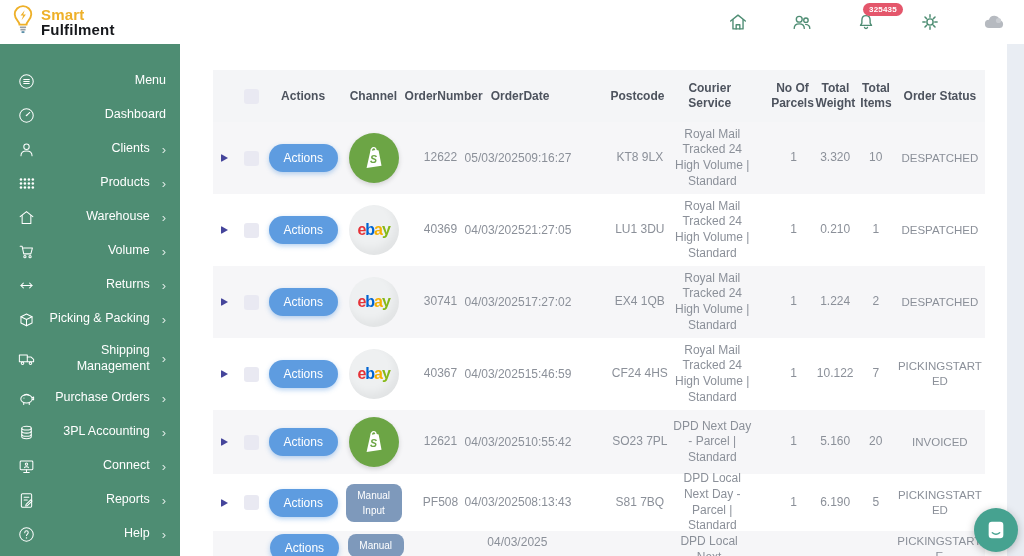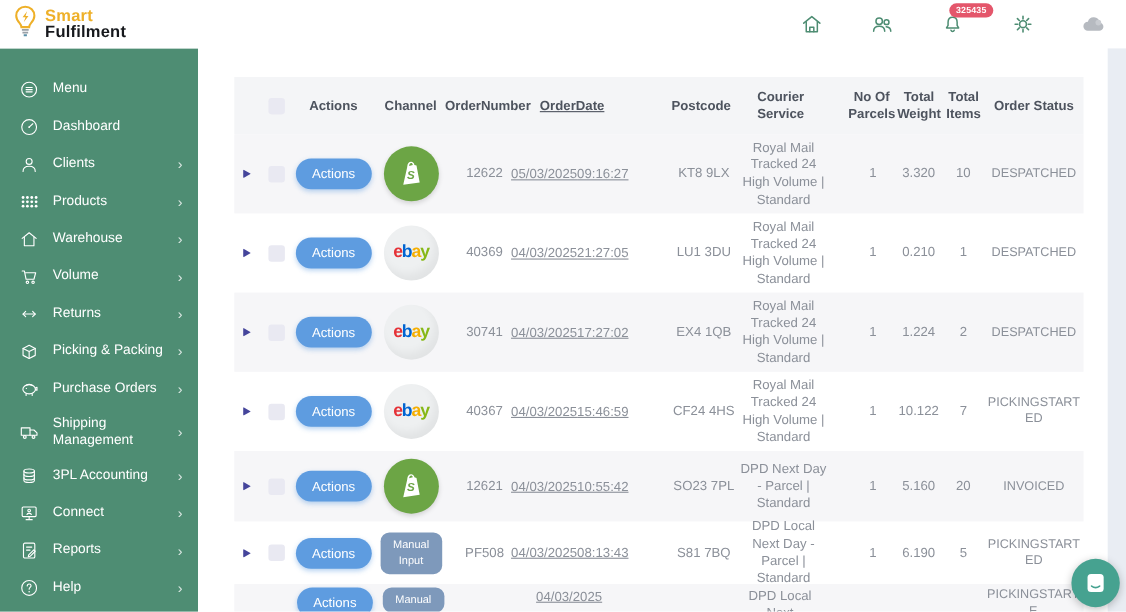--- a/index.html
+++ b/index.html
@@ -12,42 +12,42 @@
   .logo-text { display:flex; flex-direction:column; line-height:1.0; }
   .logo-text .l1 { color:#eeb029; font-weight:bold; font-size:15px; letter-spacing:.2px; }
   .logo-text .l2 { color:#16181c; font-weight:bold; font-size:15px; letter-spacing:.2px; }
   .hicons { position:absolute; right:18px; top:0; height:44px; display:flex; align-items:center; gap:40px; }
   .hicon { position:relative; width:24px; height:24px; display:flex; align-items:center; justify-content:center; cursor:pointer; }
   .badge { position:absolute; top:-7px; left:9px; background:#e4566b; color:#fff; font-size:8px;
     padding:2px 6px; border-radius:8px; font-weight:bold; letter-spacing:.2px; }
 
   
   .sidebar { position:absolute; left:0; top:44px; width:180px; height:512px; background:#4e8d73; padding-top:20px; }
-  .sitem { display:flex; align-items:center; gap:12px; padding:7px 14px 7px 16px; cursor:pointer; min-height:30px; }
+  .sitem { display:flex; align-items:center; gap:12px; padding:7px 14px 7px 16px; cursor:pointer; min-height:30px;text-align:right; }
   .sicon { width:20px; height:20px; flex:0 0 20px; display:flex; align-items:center; justify-content:center; }
   .slabel { color:#fff; font-size:12.5px; flex:1; line-height:1.25; }
   .chev { color:rgba(255,255,255,.8); font-size:13px; line-height:1; }
   .chev::after { content:"›"; }
 
   
   .main { position:absolute; left:180px; top:44px; width:844px; height:512px; background:#fff; overflow:hidden; }
   .vscroll { position:absolute; right:0; top:44px; width:17px; height:512px; background:#e9edf3; z-index:6; }
   .tablewrap { position:absolute; left:33px; top:26px; width:772px; }
 
   .trow { display:flex; align-items:center; width:772px; }
   .thead { height:52px; background:#f4f5f7; }
   .h72 { height:72px; } .h64 { height:64px; } .h57 { height:57px; }
   .bg-odd { background:#f6f6f8; }
   .trow-partial { height:26px; overflow:hidden; align-items:flex-start; padding-top:3px; background:#f6f6f8; }
 
   .cell { display:flex; align-items:center; justify-content:center; text-align:center;
     font-size:12px; color:#8b9099; line-height:1.3; }
   .thead .cell { font-weight:bold; color:#4d535e; font-size:12px; line-height:1.25; }
   .c-arrow{width:26px;} .c-check{width:34px;} .c-actions{width:80px;} .c-channel{width:76px;}
-  .c-ordernum{width:72px;} .c-date{width:90px;text-decoration:underline;} .c-postcode{width:64px;margin-left:48px;} .c-courier{width:96px; padding:0 2px;}
+  .c-ordernum{width:72px;} .c-date{width:90px;} .c-postcode{width:64px;margin-left:48px;} .c-courier{width:96px; padding:0 2px;}
   .c-parcels{width:44px;margin-left:18px;} .c-weight{width:48px;} .c-items{width:42px;} .c-status{width:100px;}
   .c-status span { word-break:break-word; font-size:11.5px; }
 
   .caret { width:0; height:0; border-left:7px solid #45459b; border-top:4.5px solid transparent;
     border-bottom:4.5px solid transparent; border-radius:1px; cursor:pointer; }
   .cbox { width:15px; height:15px; background:#e9e9f2; border-radius:3px; display:inline-block; cursor:pointer; }
   .btn-actions { background:#5e9ce0; color:#fff; border:none; font-size:12px; padding:7px 15px;
     border-radius:15px; cursor:pointer; box-shadow:0 2px 5px rgba(94,156,224,.45); font-family:inherit; }
   .dt { display:flex; flex-direction:row; line-height:1.35; }
 
@@ -217,40 +217,40 @@
           <path d="M5 8.5 L12 12 l7-3.5 M12 12 v8"></path>
       </svg>
       </span>
     <span class="slabel">Picking &amp; Packing</span>
     <span class="chev"></span>
   </div>
 
   <div class="sitem">
     <span class="sicon">
       <svg viewBox="0 0 24 24" width="19" height="19" fill="none" stroke="#fff" stroke-width="1.3" stroke-linecap="round" stroke-linejoin="round">
+        <rect x="3" y="7.5" width="10" height="8.5"></rect>
+          <path d="M13 10 h4.5 L21 13.2 V16 h-8"></path>
+        <circle cx="7" cy="18" r="1.6"></circle>
+          <circle cx="17" cy="18" r="1.6"></circle>
+      </svg>
+      </span>
+    <span class="slabel">Shipping Management</span>
+    <span class="chev"></span>
+  </div>
+
+  <div class="sitem">
+    <span class="sicon">
+      <svg viewBox="0 0 24 24" width="19" height="19" fill="none" stroke="#fff" stroke-width="1.3" stroke-linecap="round" stroke-linejoin="round">
         <ellipse cx="12" cy="12.5" rx="7.2" ry="5.3"></ellipse>
           <path d="M9 7.8 C10.5 6.8 13.5 6.8 15 7.8"></path>
         <path d="M8.5 17.5 v2 M15.5 17.5 v2 M19.2 11 l1.8-.8 v3.4 l-1.8-.4"></path>
           <circle cx="8.8" cy="11.5" r=".7" fill="#fff" stroke="none"></circle>
       </svg>
       </span>
     <span class="slabel">Purchase Orders</span>
-    <span class="chev"></span>
-  </div>
-
-  <div class="sitem">
-    <span class="sicon">
-      <svg viewBox="0 0 24 24" width="19" height="19" fill="none" stroke="#fff" stroke-width="1.3" stroke-linecap="round" stroke-linejoin="round">
-        <rect x="3" y="7.5" width="10" height="8.5"></rect>
-          <path d="M13 10 h4.5 L21 13.2 V16 h-8"></path>
-        <circle cx="7" cy="18" r="1.6"></circle>
-          <circle cx="17" cy="18" r="1.6"></circle>
-      </svg>
-      </span>
-    <span class="slabel">Shipping Management</span>
     <span class="chev"></span>
   </div>
 
   <div class="sitem">
     <span class="sicon">
       <svg viewBox="0 0 24 24" width="19" height="19" fill="none" stroke="#fff" stroke-width="1.3" stroke-linecap="round">
         <ellipse cx="12" cy="6.5" rx="6" ry="2.3"></ellipse>
         <path d="M6 6.5 v4 c0 1.3 2.7 2.3 6 2.3 s6-1 6-2.3 v-4"></path>
         <path d="M6 10.5 v4 c0 1.3 2.7 2.3 6 2.3 s6-1 6-2.3 v-4"></path>
         <path d="M6 14.5 v3 c0 1.3 2.7 2.3 6 2.3 s6-1 6-2.3 v-3"></path>

